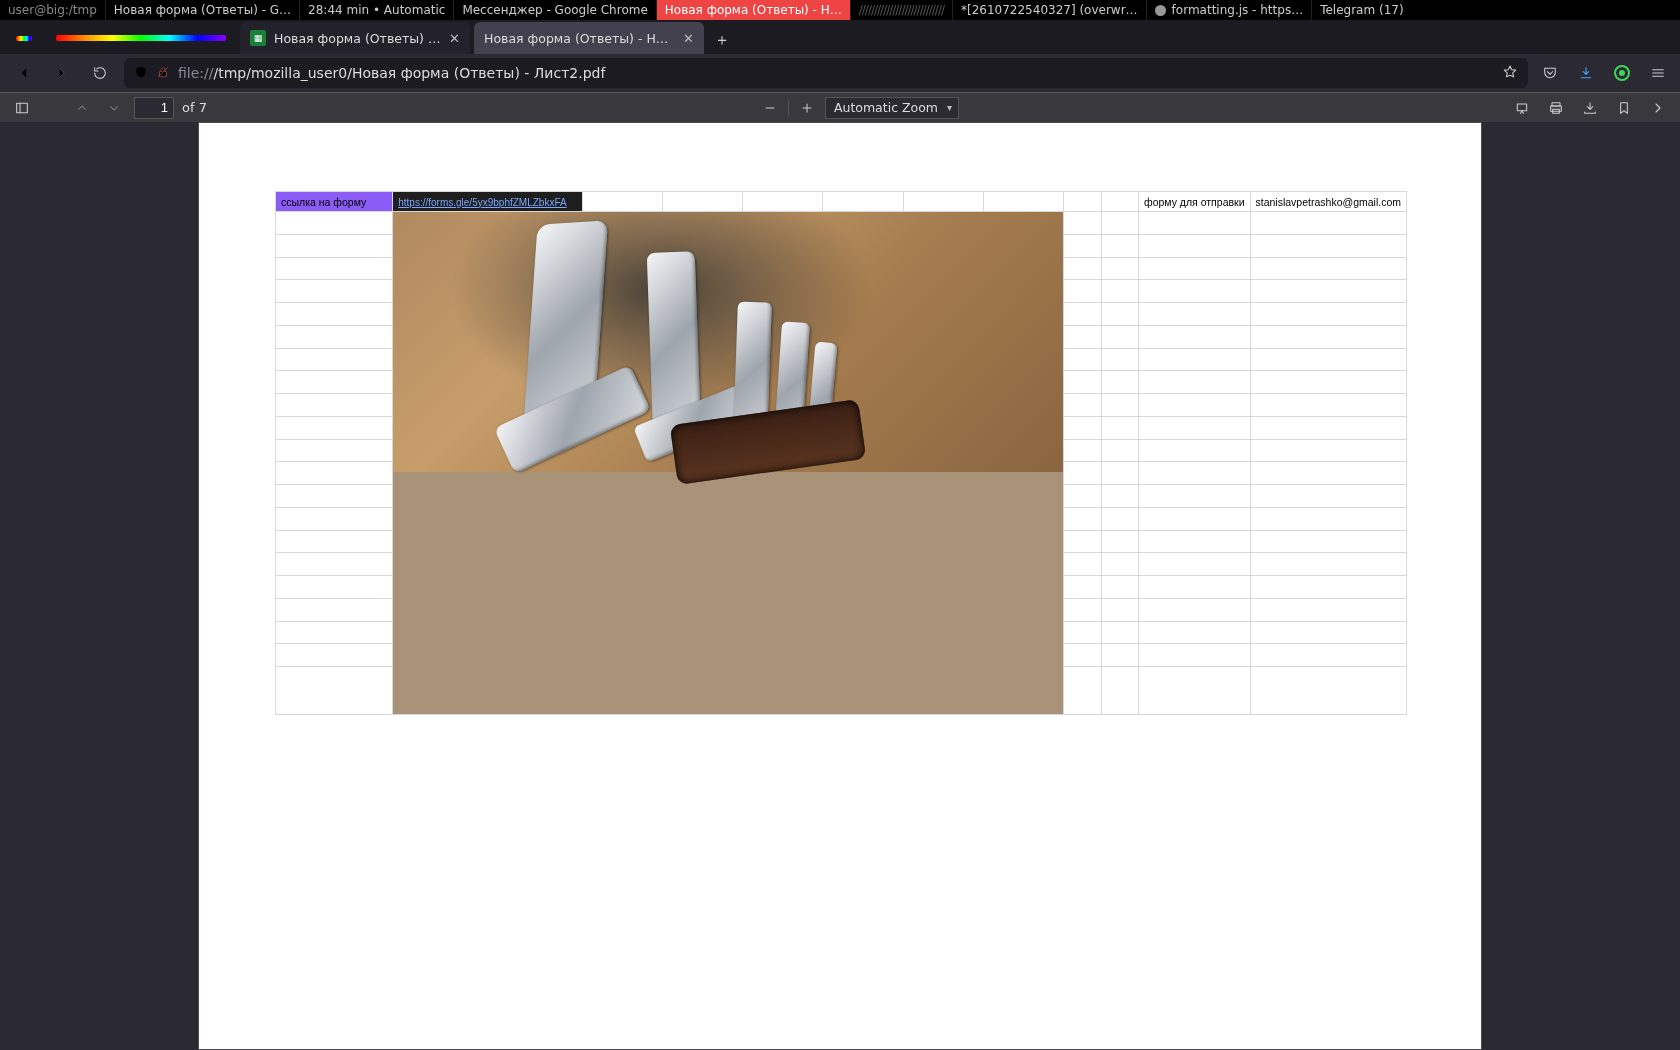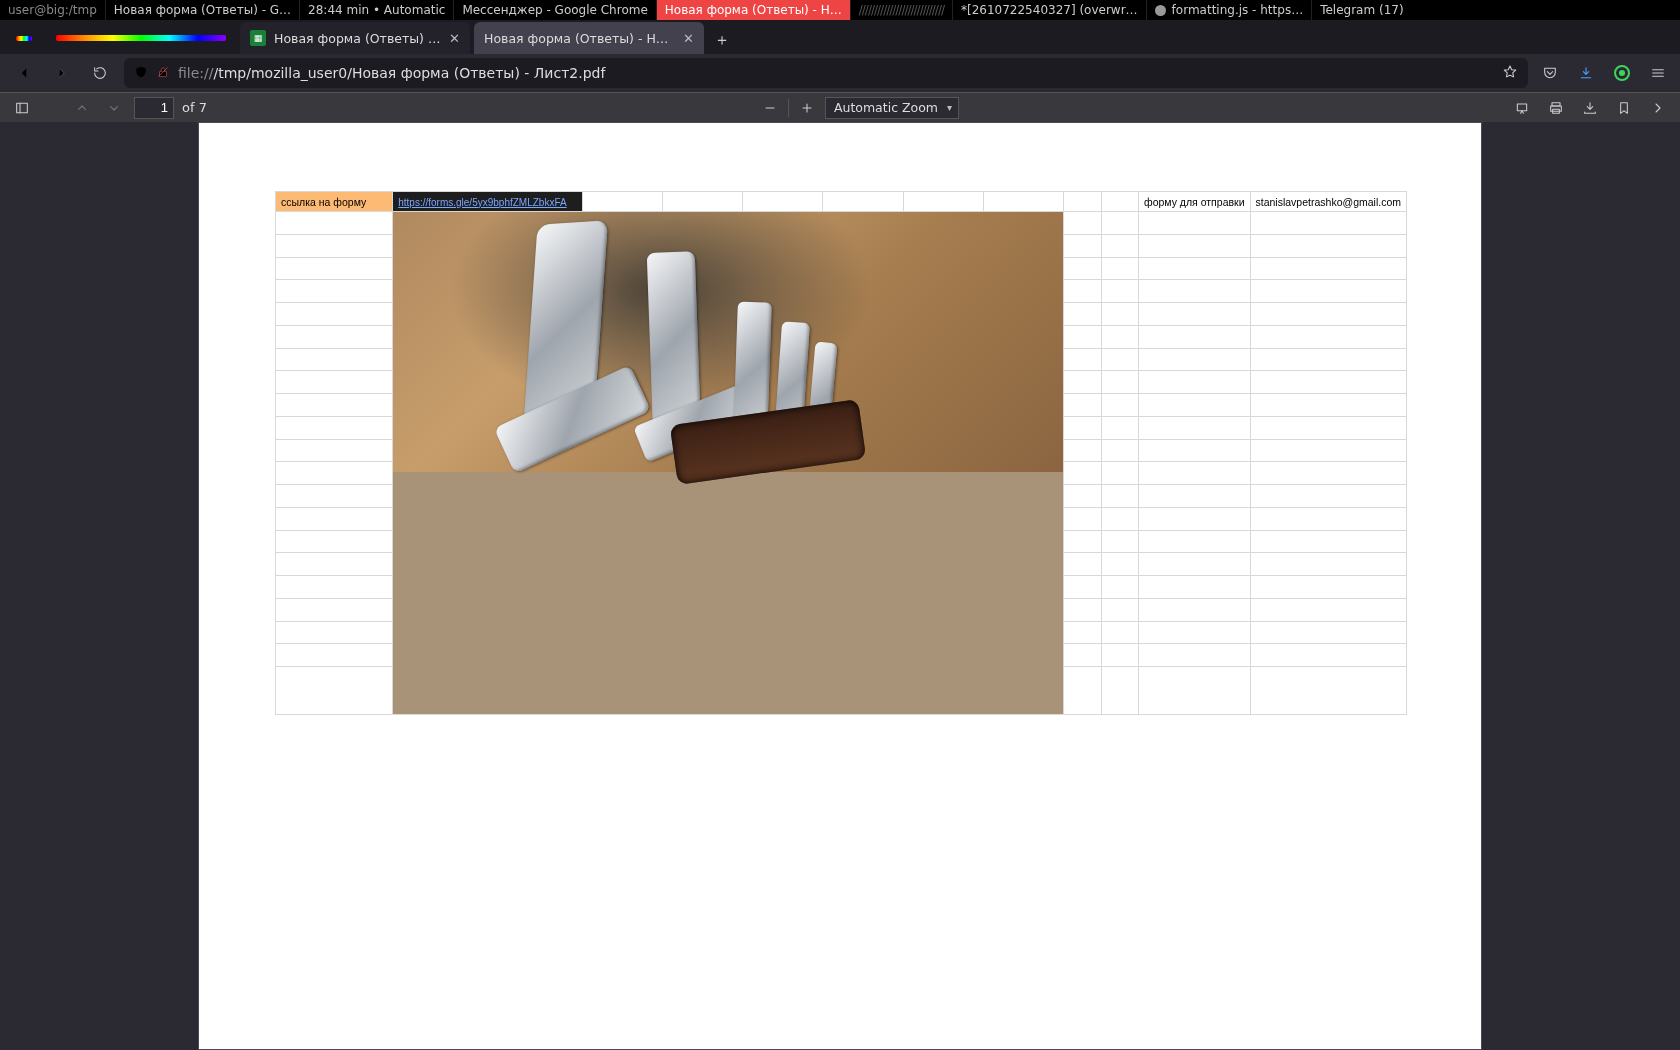--- a/index.html
+++ b/index.html
@@ -47,21 +47,21 @@
   .zoom-select { height:22px; background:#2b2a33; border:1px solid #555; color:#ddd; font-size:12.5px; padding:0 20px 0 8px; display:flex; align-items:center; position:relative; min-width:130px;}
   .zoom-select::after { content:"▾"; position:absolute; right:6px; color:#bbb; font-size:10px;}
   .pdf-toolbar .center { flex:1; display:flex; justify-content:center; align-items:center; gap:6px;}
   .pdf-toolbar .right { display:flex; align-items:center; gap:10px;}
 
   
   .viewer { height:928px; background:#2b2a33; overflow:auto; display:flex; justify-content:center; }
   .page { width:1284px; min-height:910px; background:#fff; margin-top:0; border:1px solid #4a4a55; position:relative; }
   .sheet { position:absolute; left:76px; top:68px; width:1132px; border-collapse:collapse; }
   .sheet td { border:1px solid #d8d8d8; height:20px; font-size:10.5px; font-family:Arial,sans-serif; padding:2px 5px; white-space:nowrap; vertical-align:middle;}
-  .sheet .hdrcell { background:#fdba74; }
+  .sheet .hdrcell { background:#8b5cf6; }
   .linkcell { background:#1e1e1e; }
   .linkcell a { color:#7aa6ff; text-decoration:underline; font-size:10px;}
   .photo-td { padding:0 !important; position:relative; }
   .photo { width:670px; height:502px; background:#a99378; position:relative; overflow:hidden; }
   .photo .upper { position:absolute; inset:0; height:260px;
     background:
       radial-gradient(ellipse 300px 180px at 40% 30%, #4a4238 0%, transparent 70%),
       linear-gradient(135deg,#b0895f 0%, #c79d6b 30%, #a67d4f 60%, #8a6540 100%);
   }
   .wrench { position:absolute; background:linear-gradient(135deg,#f5f6f8,#9fa5ad 50%,#d6dadd); border-radius:6px; transform-origin:bottom center; box-shadow:inset -2px -2px 3px rgba(0,0,0,.3), 1px 1px 3px rgba(0,0,0,.5);}

